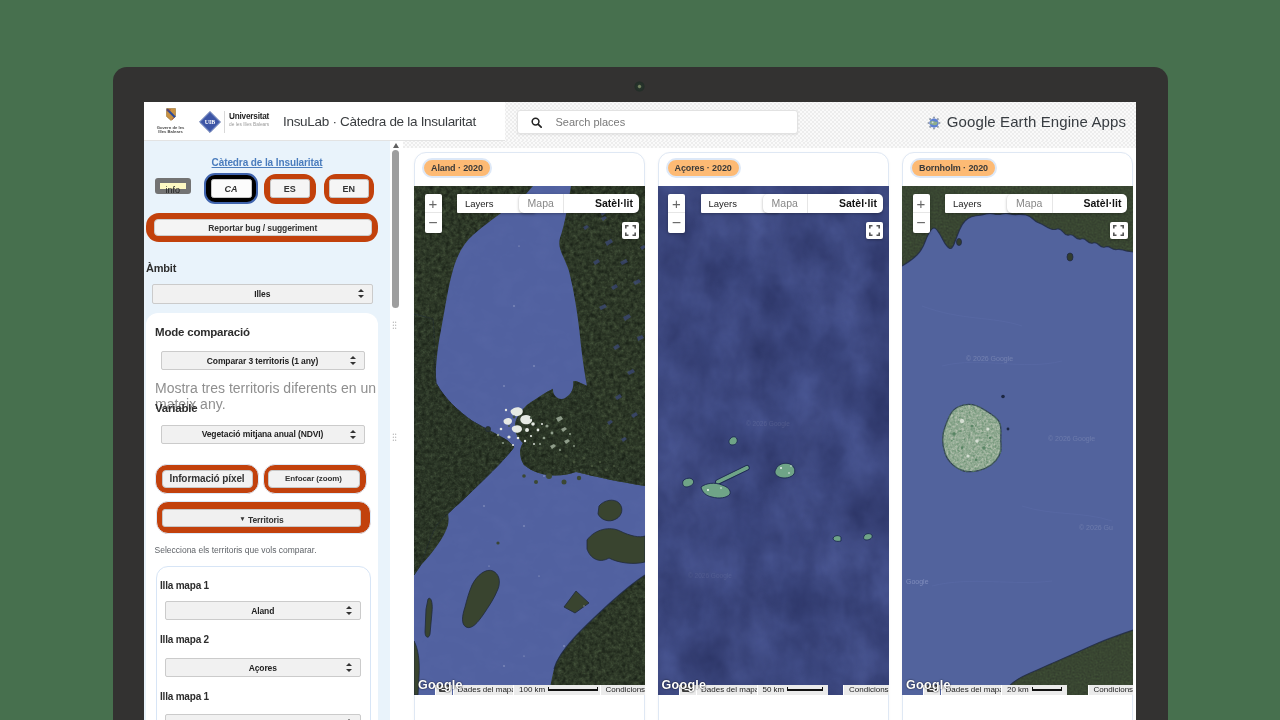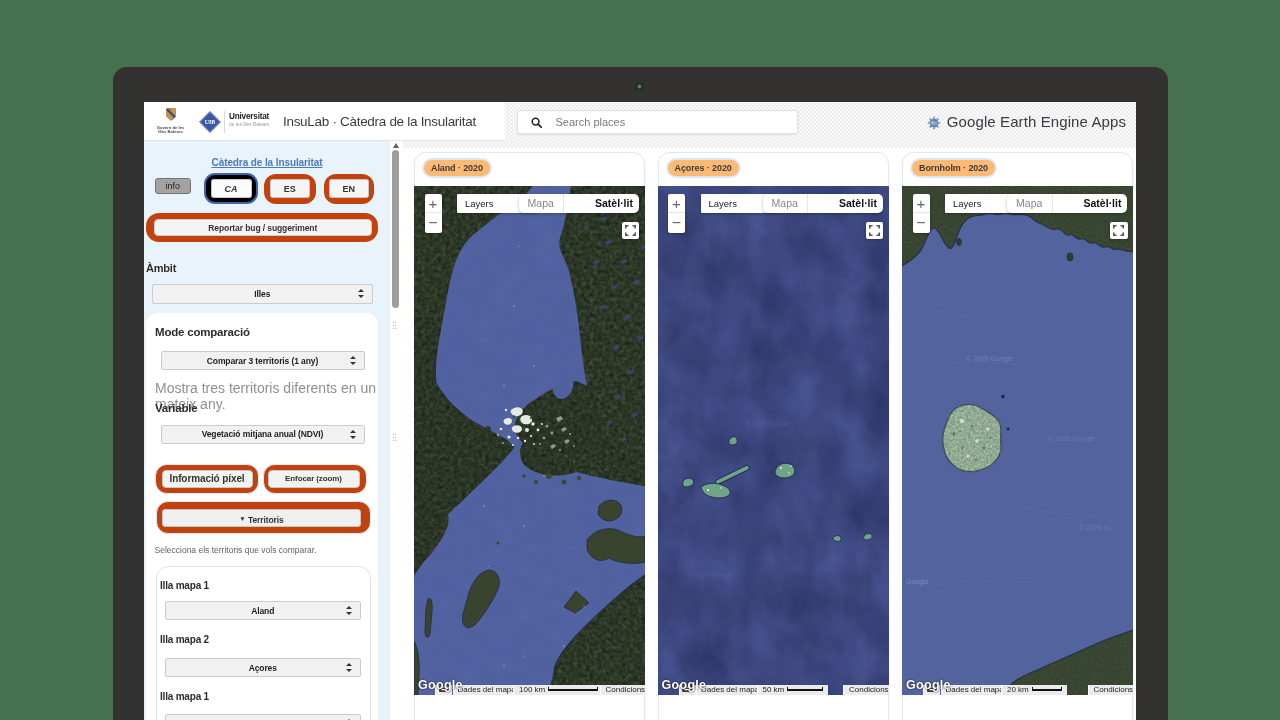--- a/index.html
+++ b/index.html
@@ -36,21 +36,21 @@
 #content { position:absolute; left:0; top:39px; width:992px; height:579px; background:#ffffff; }
 #topdots { position:absolute; left:246px; top:0; width:746px; height:7px;
   background-color:#fafafa;
   background-image:radial-gradient(#ededed 0.8px, transparent 0.9px), radial-gradient(#ededed 0.8px, transparent 0.9px);
   background-size:4px 4px; background-position:0 0, 2px 2px; }
 
 
 #sidebar { position:absolute; left:0; top:0; width:246px; height:579px; background:#e9f3fb; overflow:hidden; }
 #sidebar .wpanel { position:absolute; left:2px; top:172px; width:232px; height:407px; background:#ffffff; border-radius:12px 12px 0 0; }
 .sblink { position:absolute; left:0; top:16px; width:246px; text-align:center; font-size:10px; font-weight:bold; color:#4a7cbd; text-decoration:underline; letter-spacing:-0.1px; }
-.btn-info { position:absolute; left:10.5px; top:36.5px; width:36.5px; height:16px; background:#a3a3a3; border:1px solid #737373; border-radius:3px; font-size:9px; color:#222; text-align:center; line-height:14px; }
+.btn-info { position:absolute; left:10.5px; top:36.5px; width:36.5px; height:16px; background:#fef9c3; border:5px solid #737373; border-radius:3px; font-size:9px; color:#222; text-align:center; line-height:14px; }
 .wcont { position:absolute; background:#c2410c; border-radius:12px; }
 .inbtn { position:absolute; background:#f5f5f5; border:1px solid #c7c7c7; border-radius:2.5px; text-align:center; font-weight:bold; font-size:9px; color:#333; letter-spacing:-0.1px; background-image:radial-gradient(#ececec 0.6px, transparent 0.7px); background-size:4px 4px; }
 #ca-c { left:60px; top:32px; width:54px; height:31px; background:#000000; border:2px solid #3f63ad; border-radius:11px;font-style:italic; }
 #ca-b { left:4.5px; top:4px; width:41px; height:19px; line-height:18px; background-color:#fcfcfc; }
 #es-c { left:120px; top:32.5px; width:51.5px; height:30px; }
 #es-b { left:6px; top:5px; width:39.5px; height:19px; line-height:18px; }
 #en-c { left:179.5px; top:32.5px; width:50px; height:30px; }
 #en-b { left:5.5px; top:5px; width:39.5px; height:19px; line-height:18px; }
 #rep-c { left:2px; top:71.5px; width:232px; height:29px; border-radius:13px; }
 #rep-b { left:7.5px; top:6px; width:218.5px; height:17.5px; line-height:16px; font-size:8.5px; border-radius:4px; background-color:#f4f4f4; border:1px solid #cccccc; }

